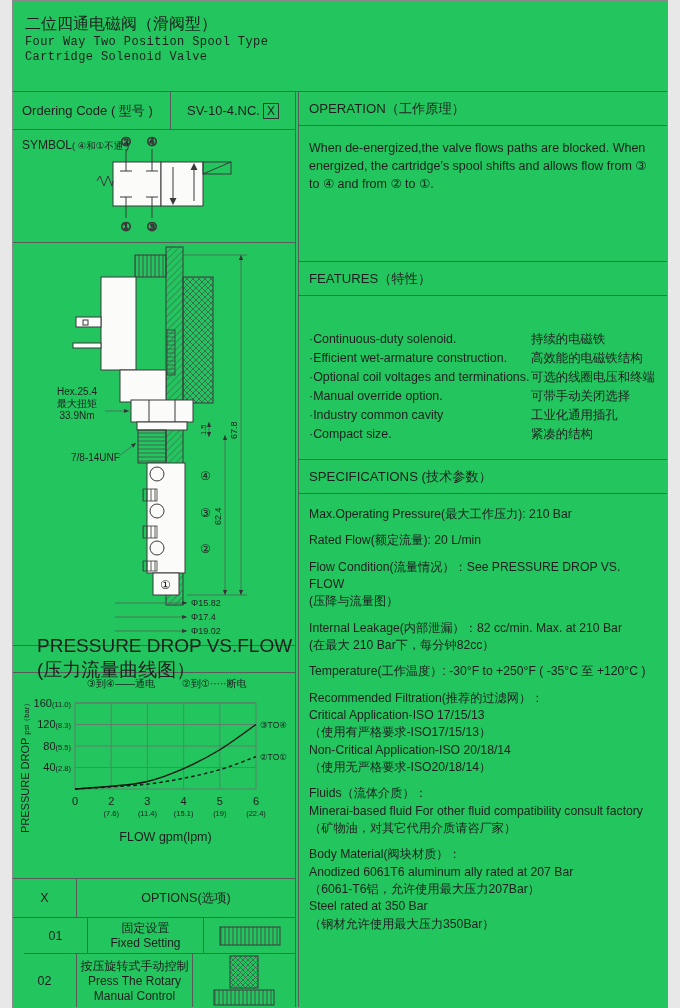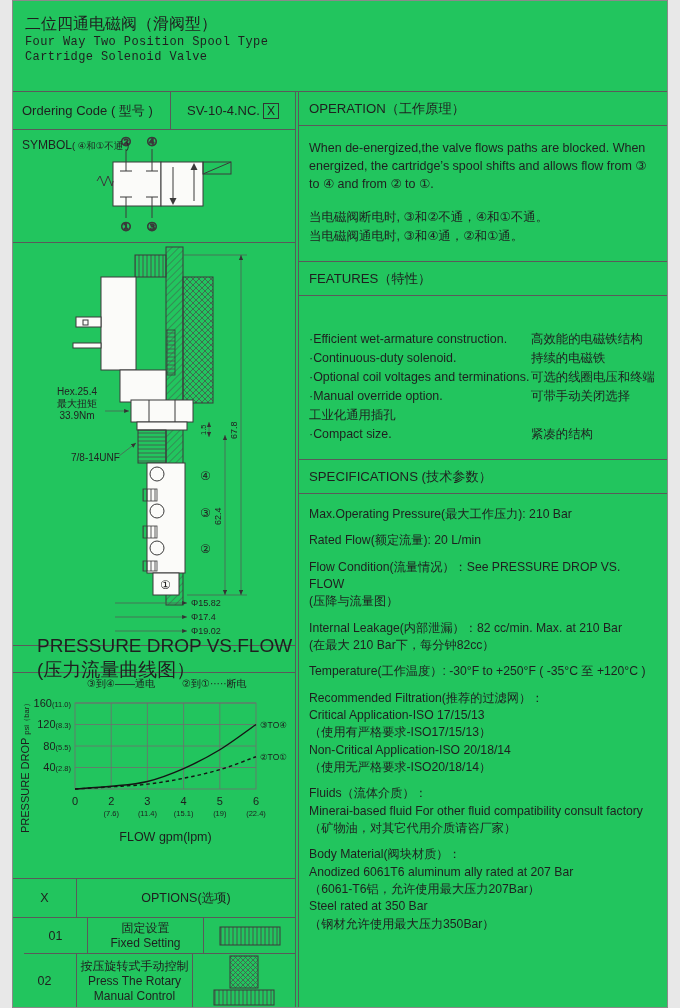--- a/index.html
+++ b/index.html
@@ -313,44 +313,43 @@
           </div>
         </div>
       </div>
     </div>
 
     <div class="col-right">
 
       <div class="section-header">OPERATION（工作原理）</div>
       <div class="op-body">
         <div>When de-energized,the valve flows paths are blocked. When energized, the cartridge’s spool shifts and allows flow from ③ to ④ and from ② to ①.</div>
-        <div class="op-zh">当电磁阀断电时, ③和②不通，④和①不通。
-当电磁阀通电时, ③和④通，②和①通。</div>
       </div>
 
       <div class="section-header">FEATURES（特性）</div>
       <div class="features-body">
 
       <div class="f-row">
+          <span class="f-en">·Continuous-duty  solenoid.</span>
+          <span class="f-zh">持续的电磁铁</span>
+        </div>
+          <div class="f-row">
           <span class="f-en">·Efficient wet-armature construction.</span>
           <span class="f-zh">高效能的电磁铁结构</span>
         </div>
           <div class="f-row">
-          <span class="f-en">·Continuous-duty  solenoid.</span>
-          <span class="f-zh">持续的电磁铁</span>
-        </div>
-          <div class="f-row">
           <span class="f-en">·Optional coil voltages and terminations.</span>
           <span class="f-zh">可选的线圈电压和终端</span>
         </div>
           <div class="f-row">
           <span class="f-en">·Manual override option.</span>
           <span class="f-zh">可带手动关闭选择</span>
         </div>
           <div class="f-row">
+          <span class="f-en">·Industry common cavity</span>
           <span class="f-zh">工业化通用插孔</span>
         </div>
           <div class="f-row">
           <span class="f-en">·Compact size.</span>
           <span class="f-zh">紧凑的结构</span>
         </div>
         </div>
 
       <div class="section-header">SPECIFICATIONS (技术参数）</div>
       <div class="specs-body">

